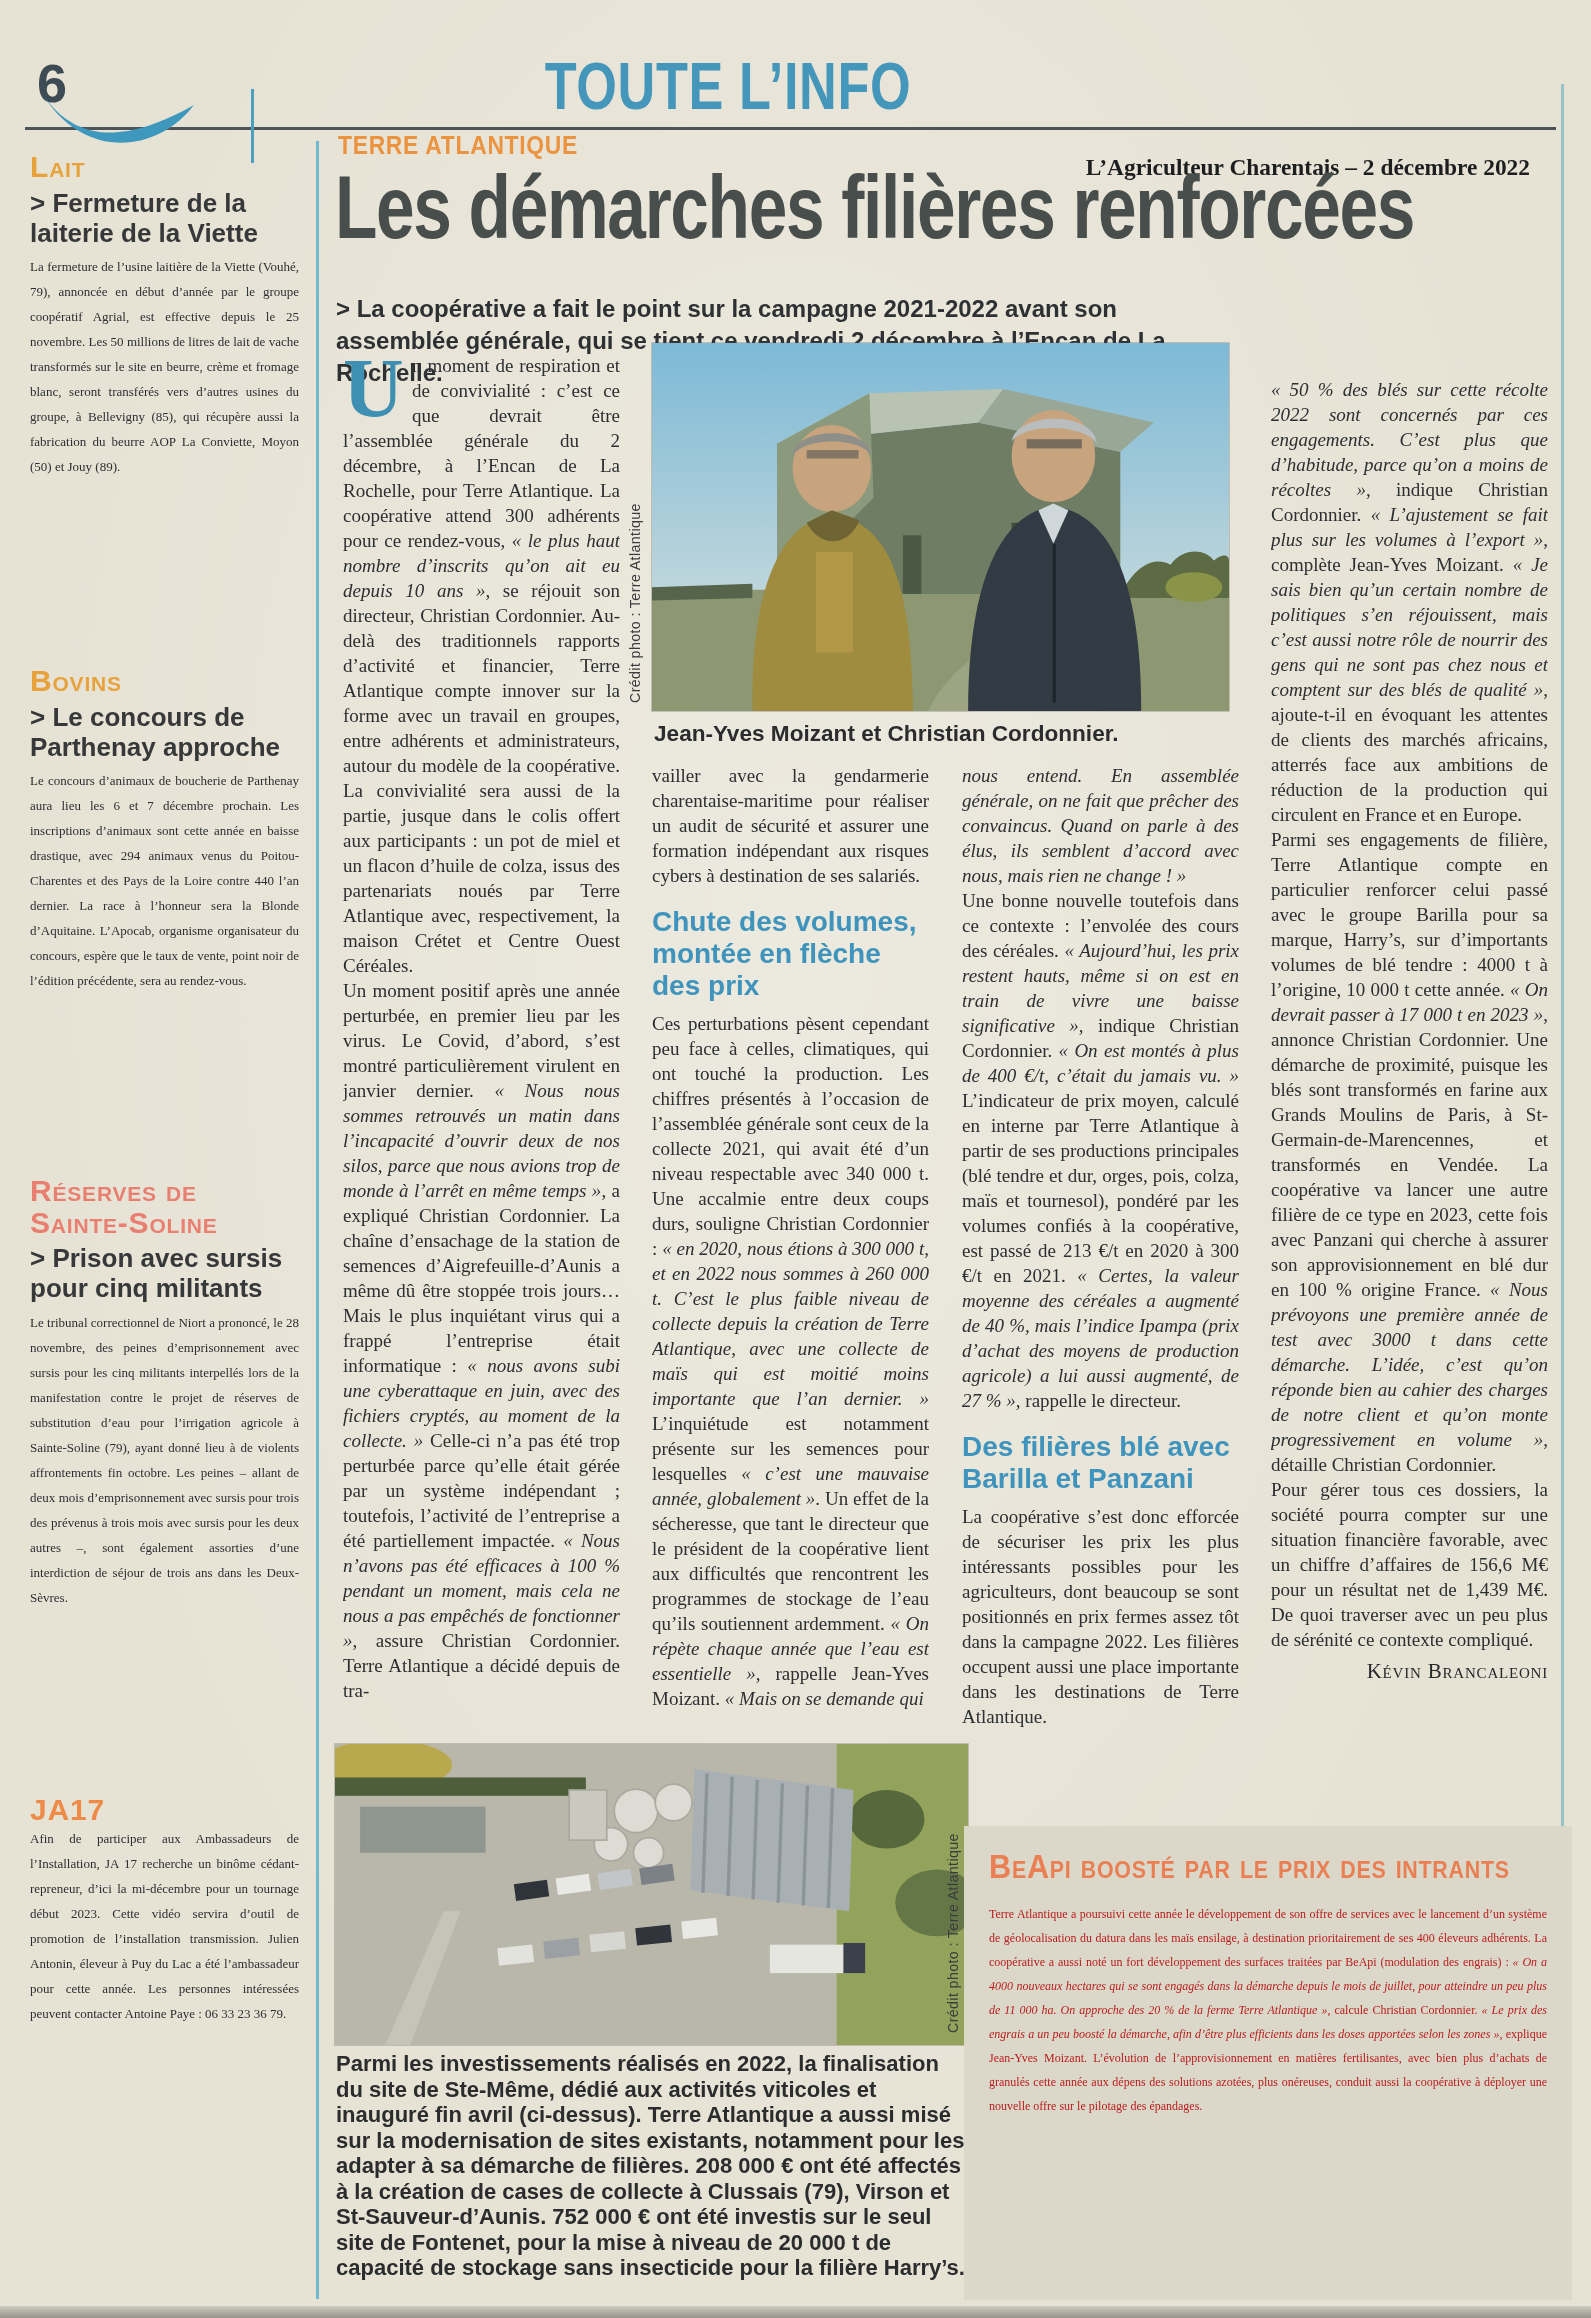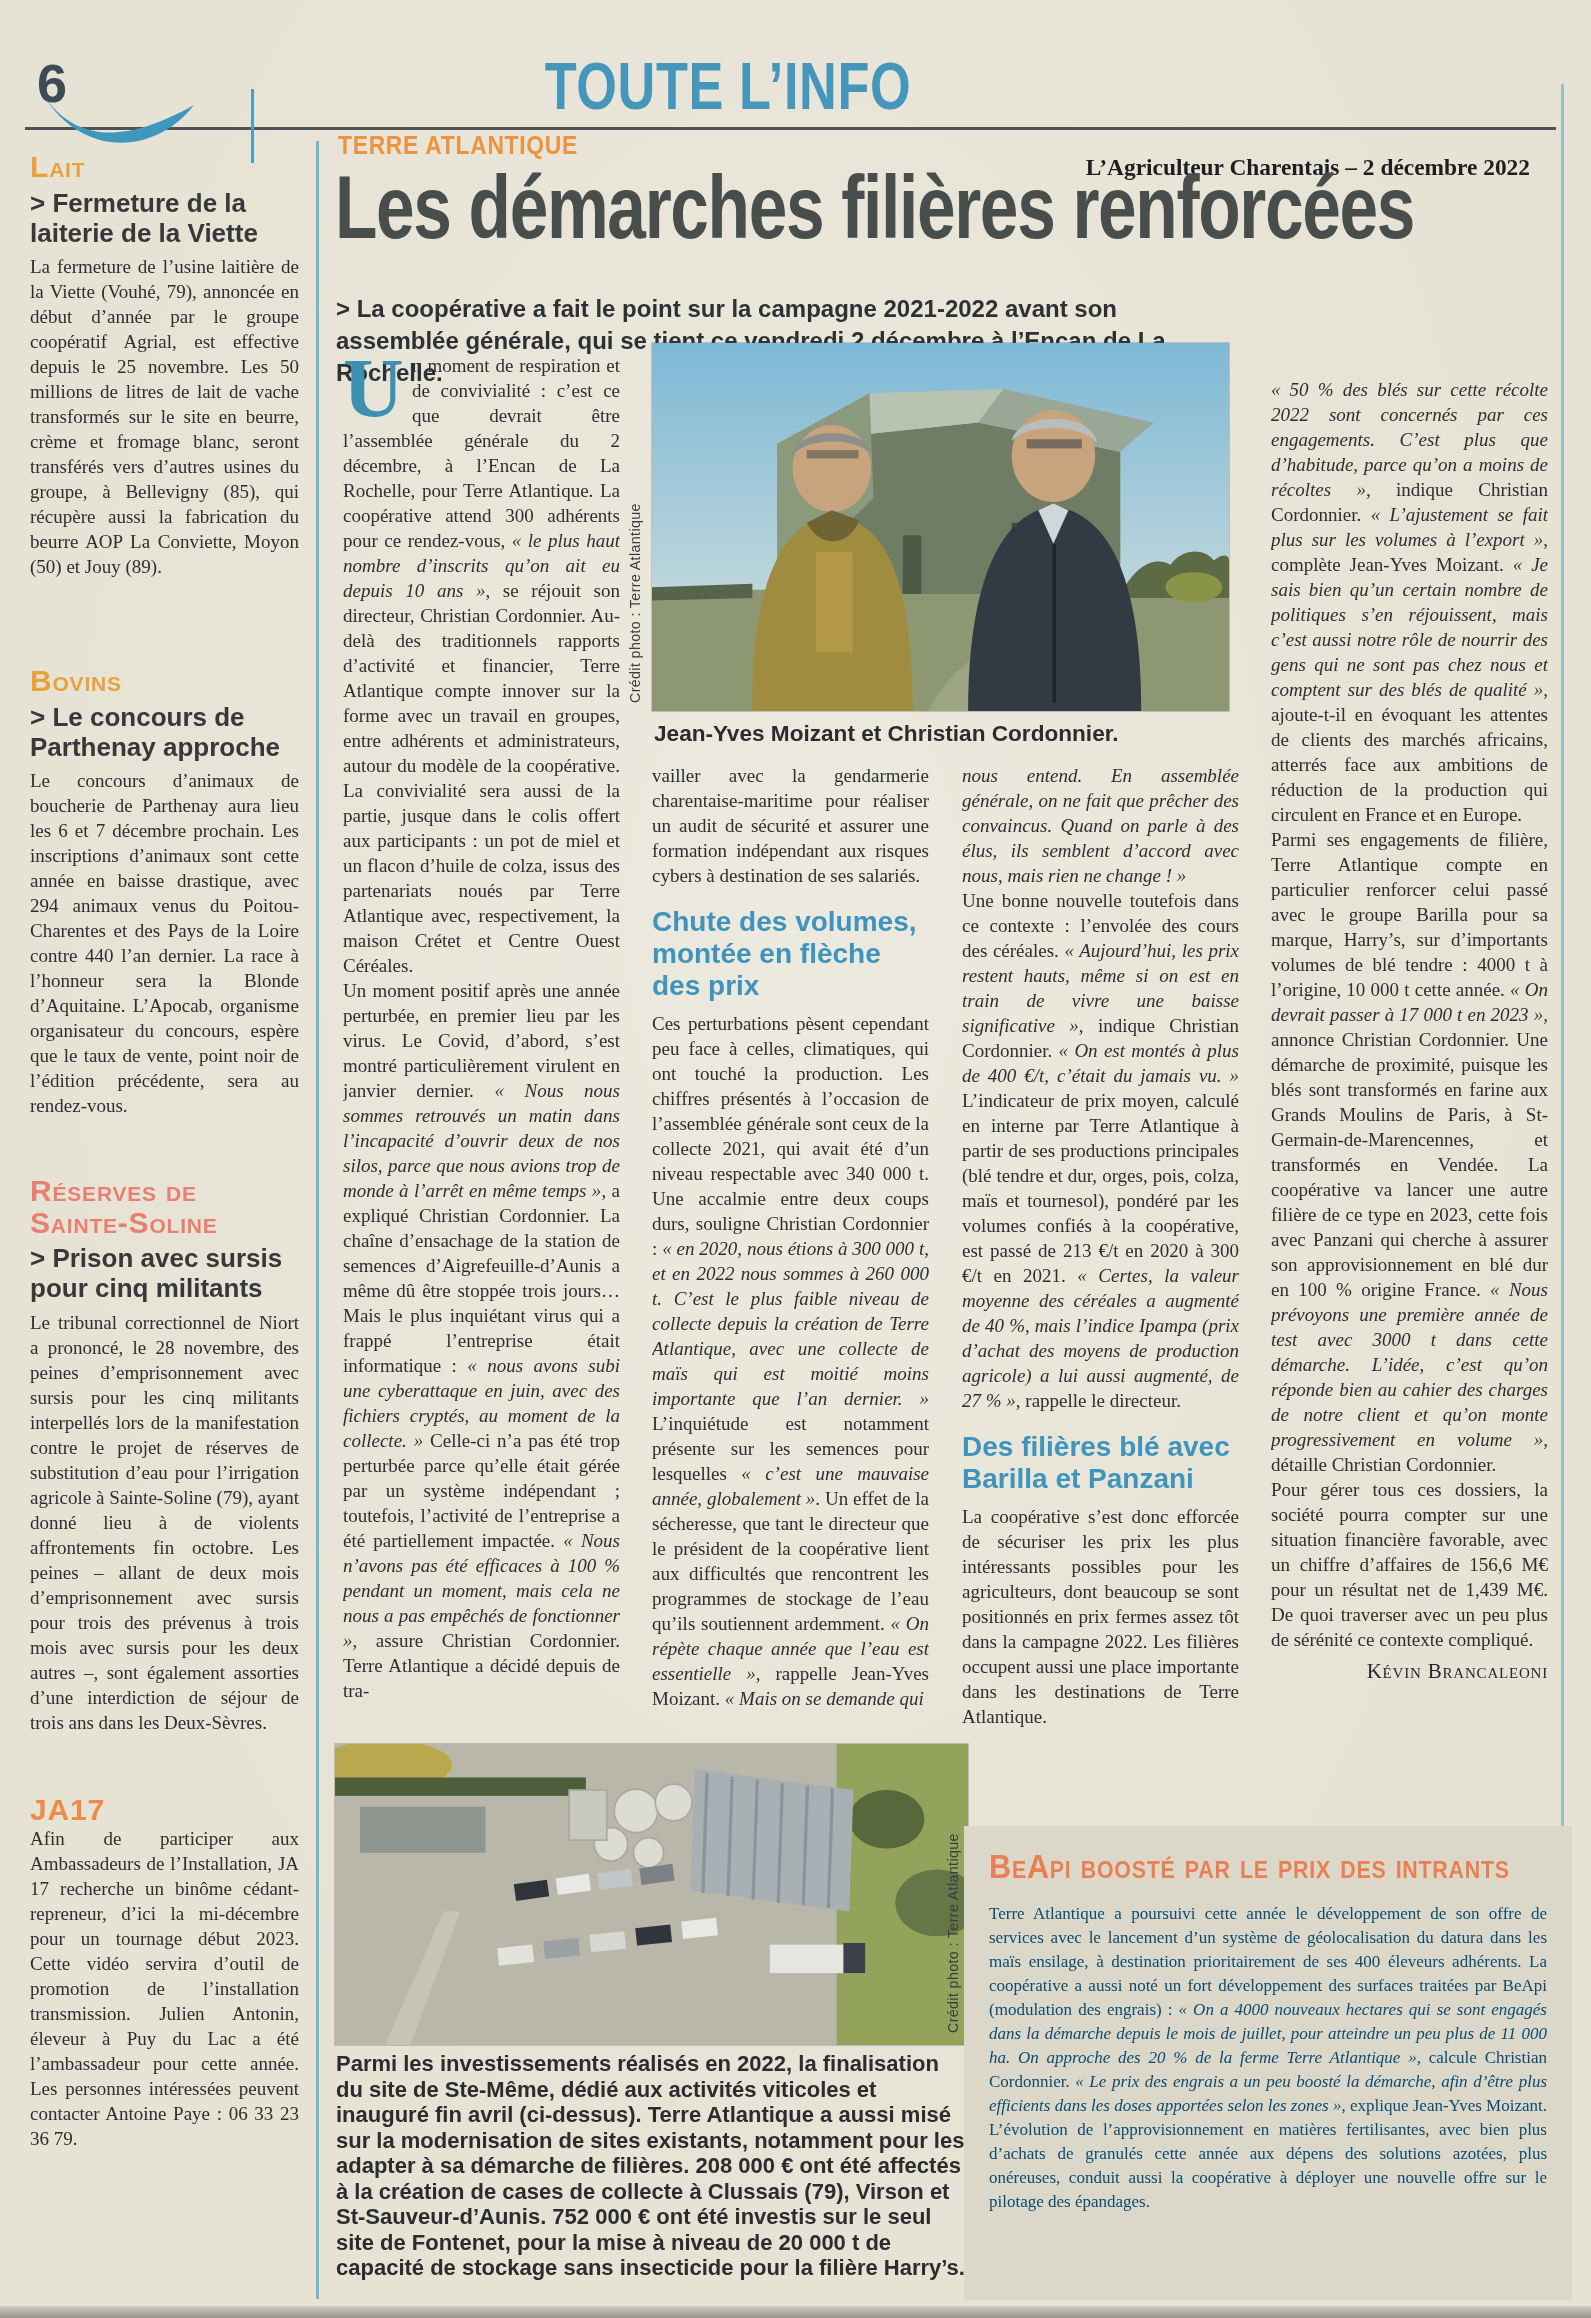--- a/index.html
+++ b/index.html
@@ -24,21 +24,21 @@
   .rail-divider{position:absolute;left:316px;top:141px;width:2.5px;height:2158px;background:#5fb0cc;opacity:.85;}
   .right-margin-line{position:absolute;left:1561px;top:84px;width:3.3px;height:1915px;background:#4aa0c0;opacity:.5;}
   .bottom-scan-edge{position:absolute;left:0;bottom:0;width:100%;height:13.4px;
                 background:linear-gradient(#cfccc0,#908e86);}
   
   .rail-item{position:absolute;left:30px;width:269px;overflow:hidden;}
   .rail-kicker{font-family:"Liberation Sans",sans-serif;font-weight:bold;font-size:30px;
                font-variant:small-caps;letter-spacing:0.8px;line-height:1.05;}
   .rail-title{font-family:"Liberation Sans",sans-serif;font-weight:bold;font-size:26px;
               line-height:30px;color:#36383a;margin:5px 0 6.7px 0;}
-  .rail-body{font-size:19px;line-height:25px;text-align:justify;color:#2c2f31;}
+  .rail-body{font-size:13px;line-height:25px;text-align:justify;color:#2c2f31;}
   
   .article-kicker-wrap{position:absolute;left:338px;top:130px;}
   .article-kicker{display:inline-block;font-family:"Liberation Sans",sans-serif;font-weight:bold;
                   font-size:26px;letter-spacing:0.8px;transform:scaleX(.88);transform-origin:left;}
   .headline{position:absolute;left:335px;top:156px;width:1589px;
             font-family:"Liberation Sans",sans-serif;font-weight:bold;font-size:89px;
             color:#474e4b;letter-spacing:-1.7px;transform:scaleX(.78);transform-origin:left;
             white-space:nowrap;}
   .standfirst{position:absolute;left:336px;top:293px;width:895px;
               font-family:"Liberation Sans",sans-serif;font-weight:bold;font-size:24px;
@@ -70,21 +70,21 @@
                 writing-mode:vertical-rl;transform:rotate(180deg);letter-spacing:0.4px;}
   #credit1{left:627px;top:452px;height:251px;}
   #credit2{left:945px;top:1790px;height:243px;}
   
   .beapi-box{position:absolute;left:964px;top:1826px;width:608px;height:474px;
              background:#dbd8ca;overflow:hidden;}
   .beapi-title-wrap{margin:22px 25px 11.7px 25px;}
   .beapi-title{display:inline-block;font-family:"Liberation Sans",sans-serif;font-weight:bold;
                font-size:33px;font-variant:small-caps;letter-spacing:0.8px;transform:scaleX(.93);
                transform-origin:left;white-space:nowrap;}
-  .beapi-body{margin:16px 25px;font-size:17px;line-height:24px;text-align:justify;color:#0c4a6e;}
+  .beapi-body{margin:16px 25px;font-size:12px;line-height:24px;text-align:justify;color:#b91c1c;}
 </style>
 </head>
 <body>
 
 <div id="page">
 
   <div class="page-number">6</div>
   <div class="section-title-wrap">
     <span class="section-title">TOUTE L’INFO</span>
   </div>

